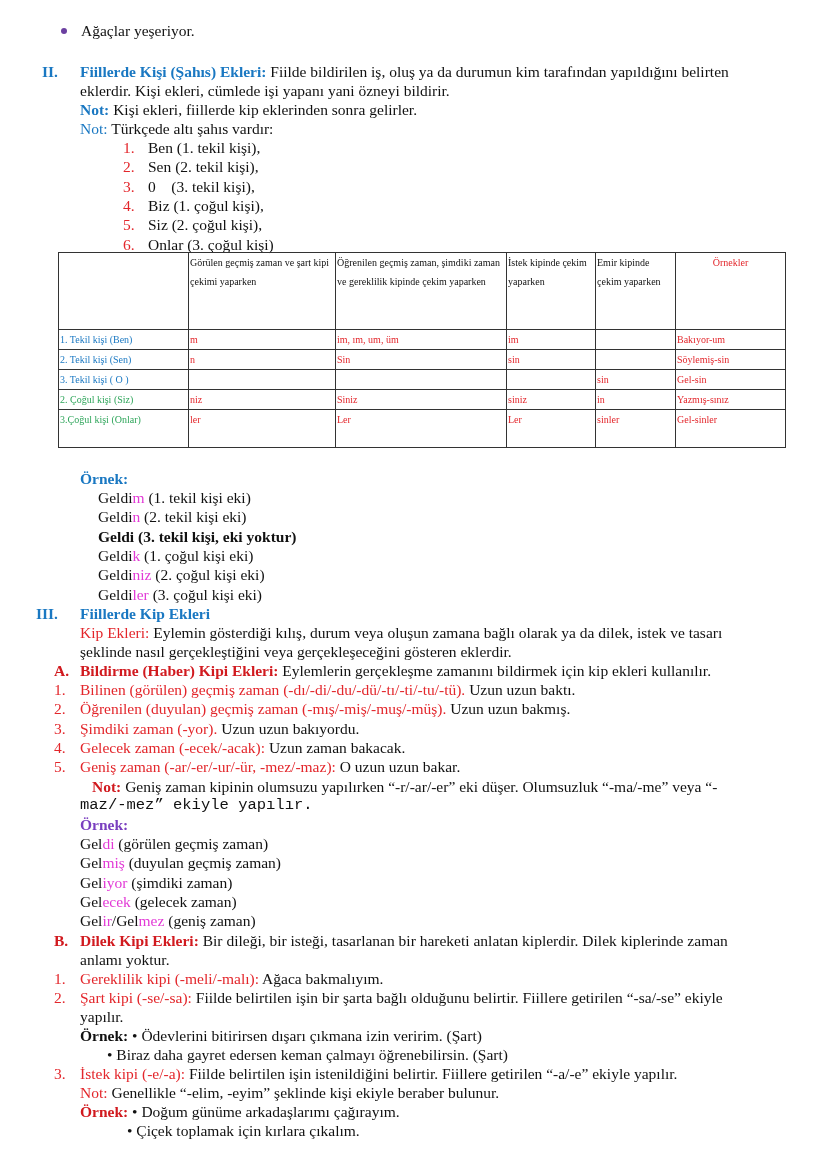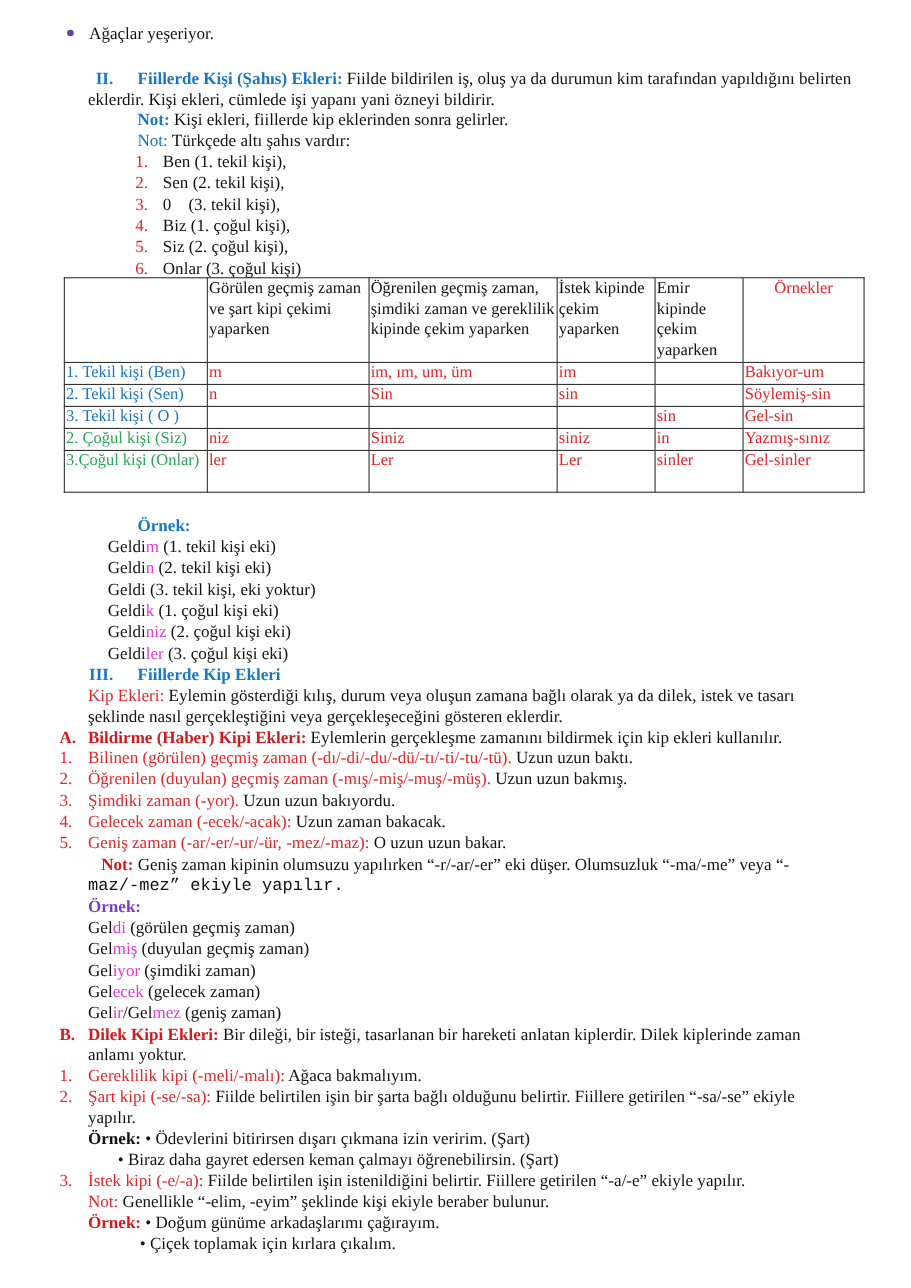--- a/index.html
+++ b/index.html
@@ -1,27 +1,27 @@
 <!DOCTYPE html>
 <html><head>
 <meta charset="utf-8">
 <style>
   html, body { margin:0; padding:0; background:#ffffff; }
   body { width:828px; height:1171px; position:relative; overflow:hidden;
          font-family:"Liberation Serif", serif; font-size:15.5px; color:#111; line-height:19.3px; }
   .abs { position:absolute; white-space:nowrap; }
-  .blue { color:#1a78c2;margin-left:45px; }
+  .blue { color:#1a78c2; }
   .bold { font-weight:bold; }
   .red { color:#e3262b; }
   .green { color:#2ea55a; }
   .mag { color:#e23ad6; }
   .purple { color:#7a3fbf; }
   .darkred { color:#d11a1f; }
   .bullet-dot { display:inline-block; width:6px; height:6px; border-radius:50%; background:#6b3fa0; vertical-align:middle; margin-right:14px; position:relative; top:-1px; }
-  table.kisi { position:absolute; left:58px; top:252px; border-collapse:collapse; font-size:15px; line-height:19px; }
+  table.kisi { position:absolute; left:58px; top:252px; border-collapse:collapse; font-size:10px; line-height:19px; }
   table.kisi td { border:1.3px solid #333; padding:0 1px; vertical-align:top; }
   table.kisi td.c0 { width:127px; }
   table.kisi td.c1 { width:144px; }
   table.kisi td.c2 { width:168px;margin-top:40px; }
   table.kisi td.c3 { width:86px;border-radius:23px; }
   table.kisi td.c4 { width:77px; }
   table.kisi td.c5 { width:107px; }
   table.kisi tr.hdr td { height:76px; }
   table.kisi tr.row td { height:18px; }
   table.kisi tr.row.tall td { height:37px; }
@@ -111,21 +111,21 @@
         <td class="c4 red">sinler</td>
         <td class="c5 red">Gel-sinler</td>
       </tr>
     </tbody>
 </table>
 
 <div class="abs blue bold" style="left:80px; top:469px;">Örnek:</div>
 <div id="s2-examples">
     <div class="abs" style="left: 98px; top: 488px;"><span>Geldi</span><span class="mag">m</span><span> (1. tekil kişi eki)</span></div>
     <div class="abs" style="left: 98px; top: 507.3px;"><span>Geldi</span><span class="mag">n</span><span> (2. tekil kişi eki)</span></div>
-    <div class="abs" style="left: 98px; top: 526.6px;"><span>Geldi</span><span class="mag"></span><span> (3. tekil kişi, eki yoktur)</span></div>
+    <div class="abs" style="left: 98px; top: 526.6px; font-weight: bold;"><span>Geldi</span><span class="mag"></span><span> (3. tekil kişi, eki yoktur)</span></div>
     <div class="abs" style="left: 98px; top: 545.9px;"><span>Geldi</span><span class="mag">k</span><span> (1. çoğul kişi eki)</span></div>
     <div class="abs" style="left: 98px; top: 565.2px;"><span>Geldi</span><span class="mag">niz</span><span> (2. çoğul kişi eki)</span></div>
     <div class="abs" style="left: 98px; top: 584.5px;"><span>Geldi</span><span class="mag">ler</span><span> (3. çoğul kişi eki)</span></div>
   </div>
 
 <div class="abs blue bold" style="left:36px; top:604px;">III.</div>
 <div class="abs blue bold" style="left:80px; top:604px;">Fiillerde Kip Ekleri</div>
 <div class="abs" style="left:80px; top:623px;">
   <span class="red">Kip Ekleri:</span><span> Eylemin gösterdiği kılış, durum veya oluşun zamana bağlı olarak ya da dilek, istek ve tasarı</span>
 </div>

